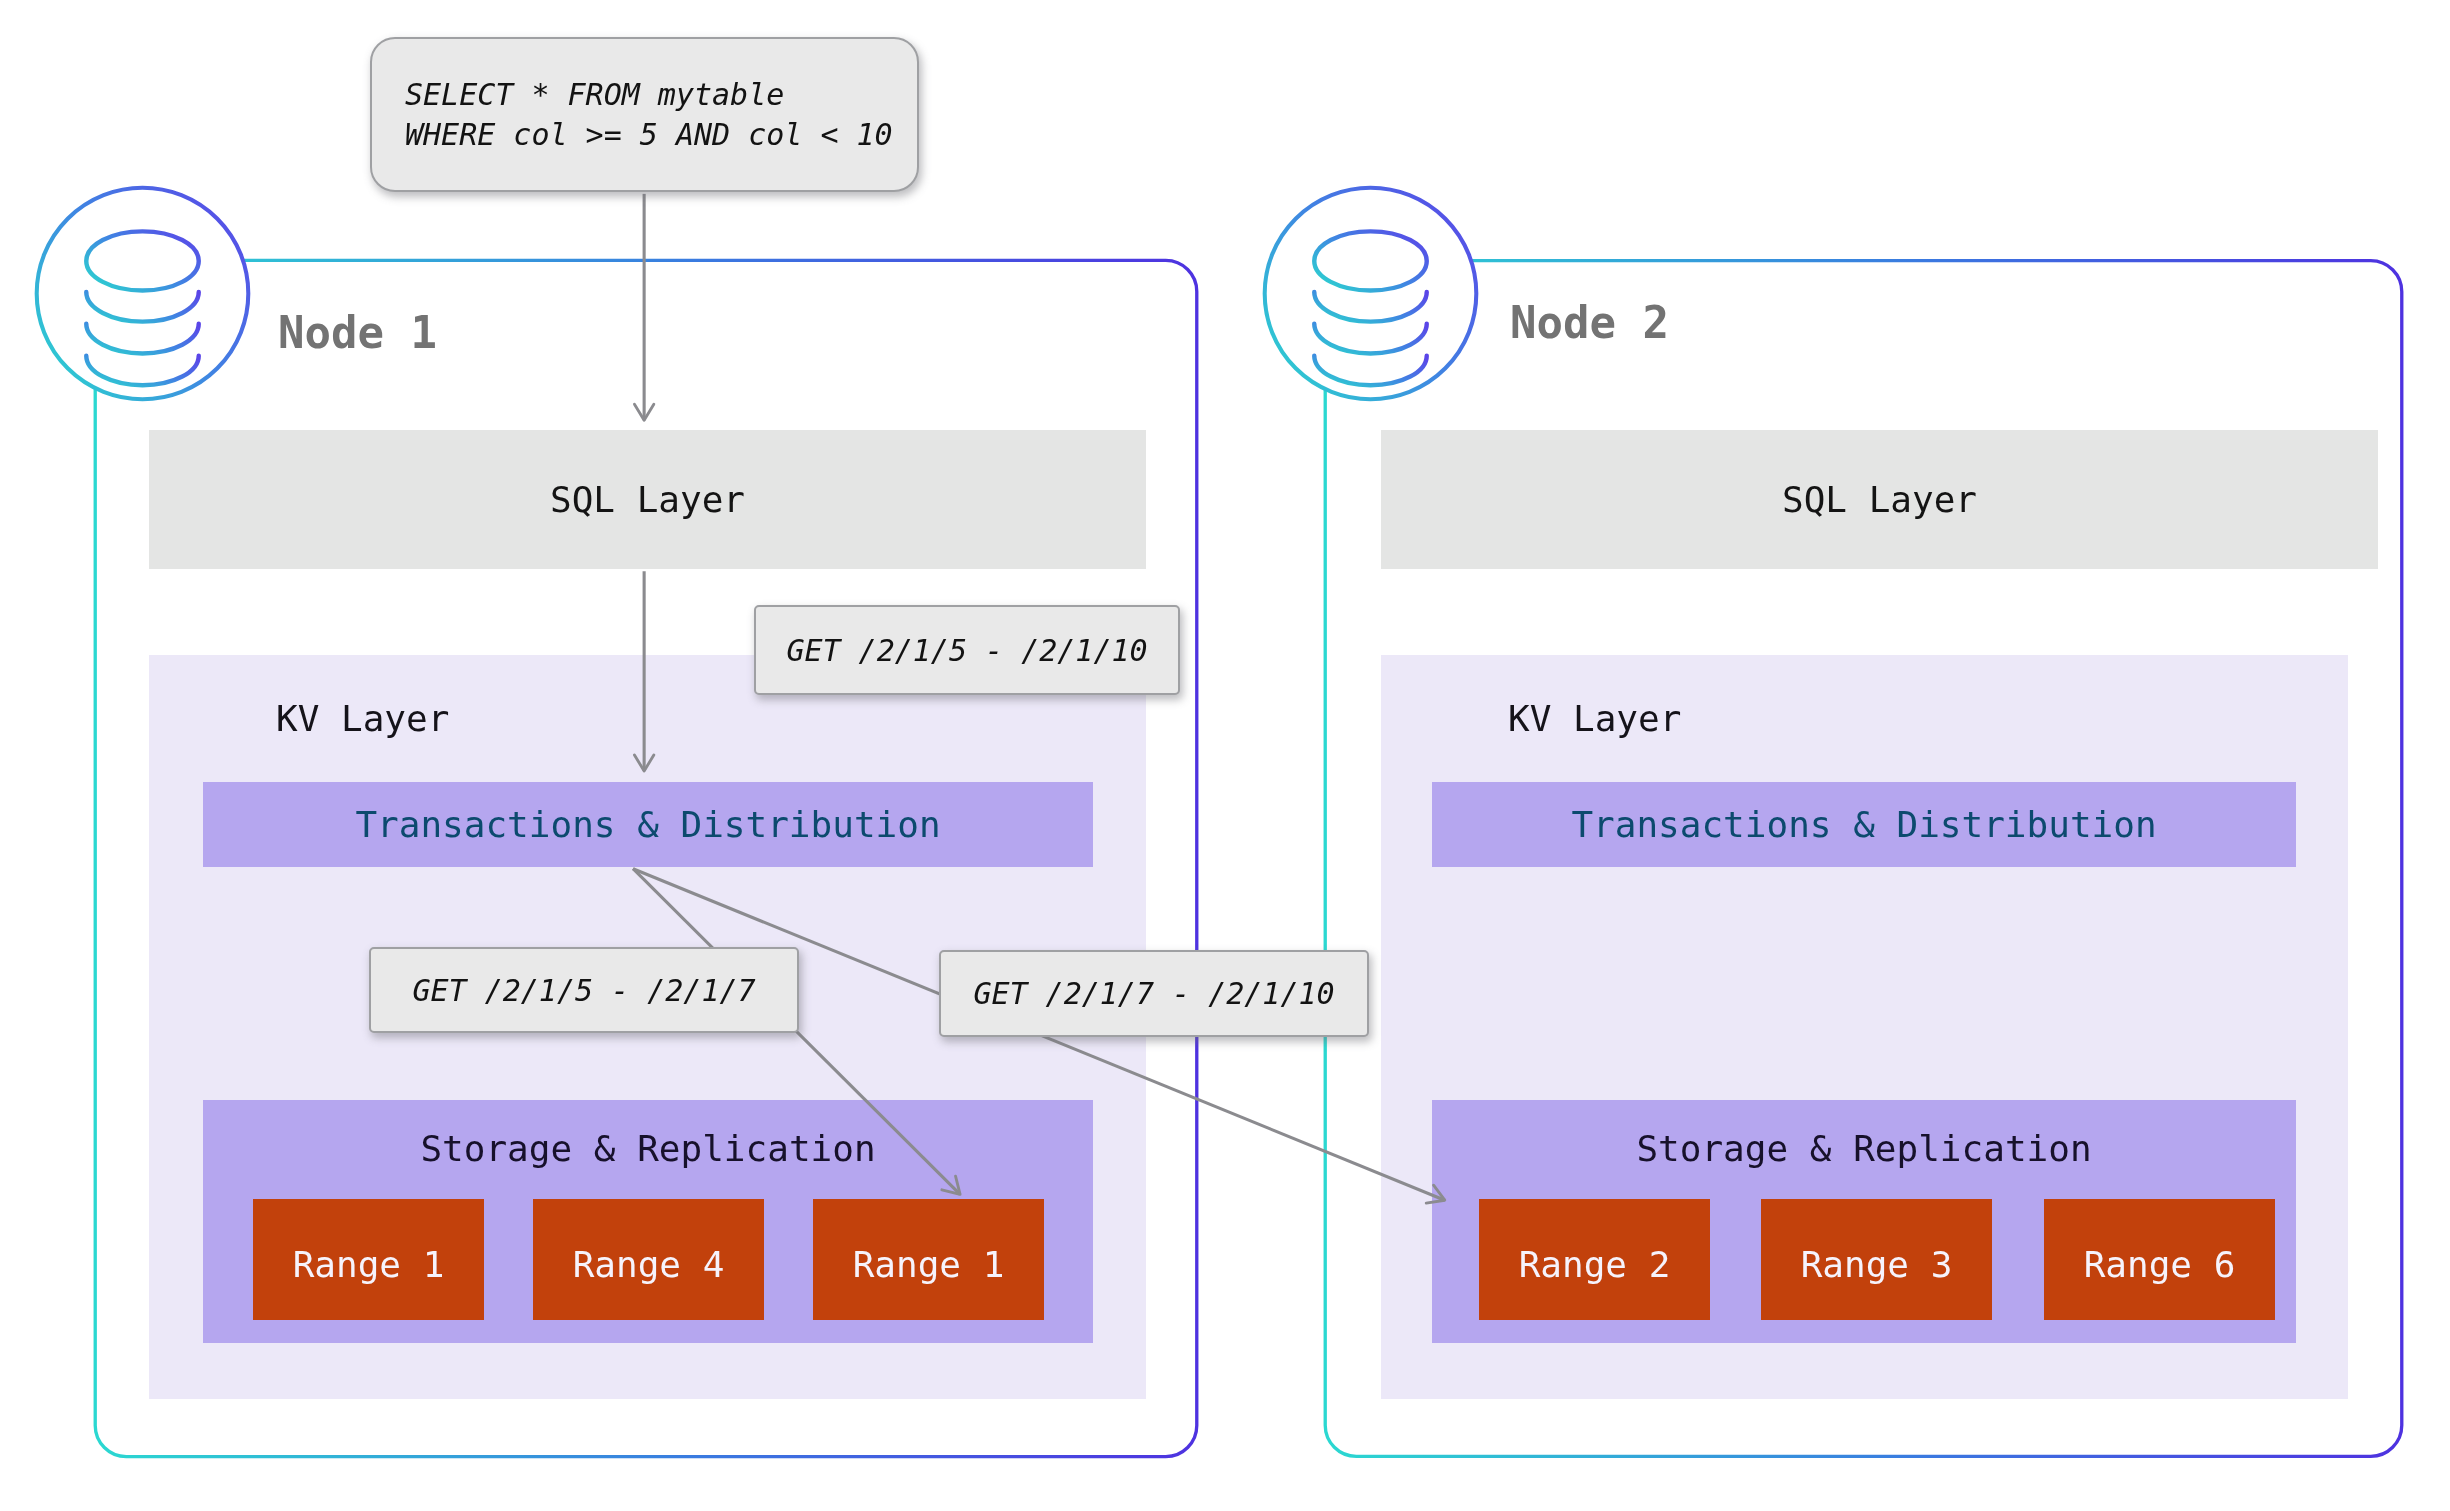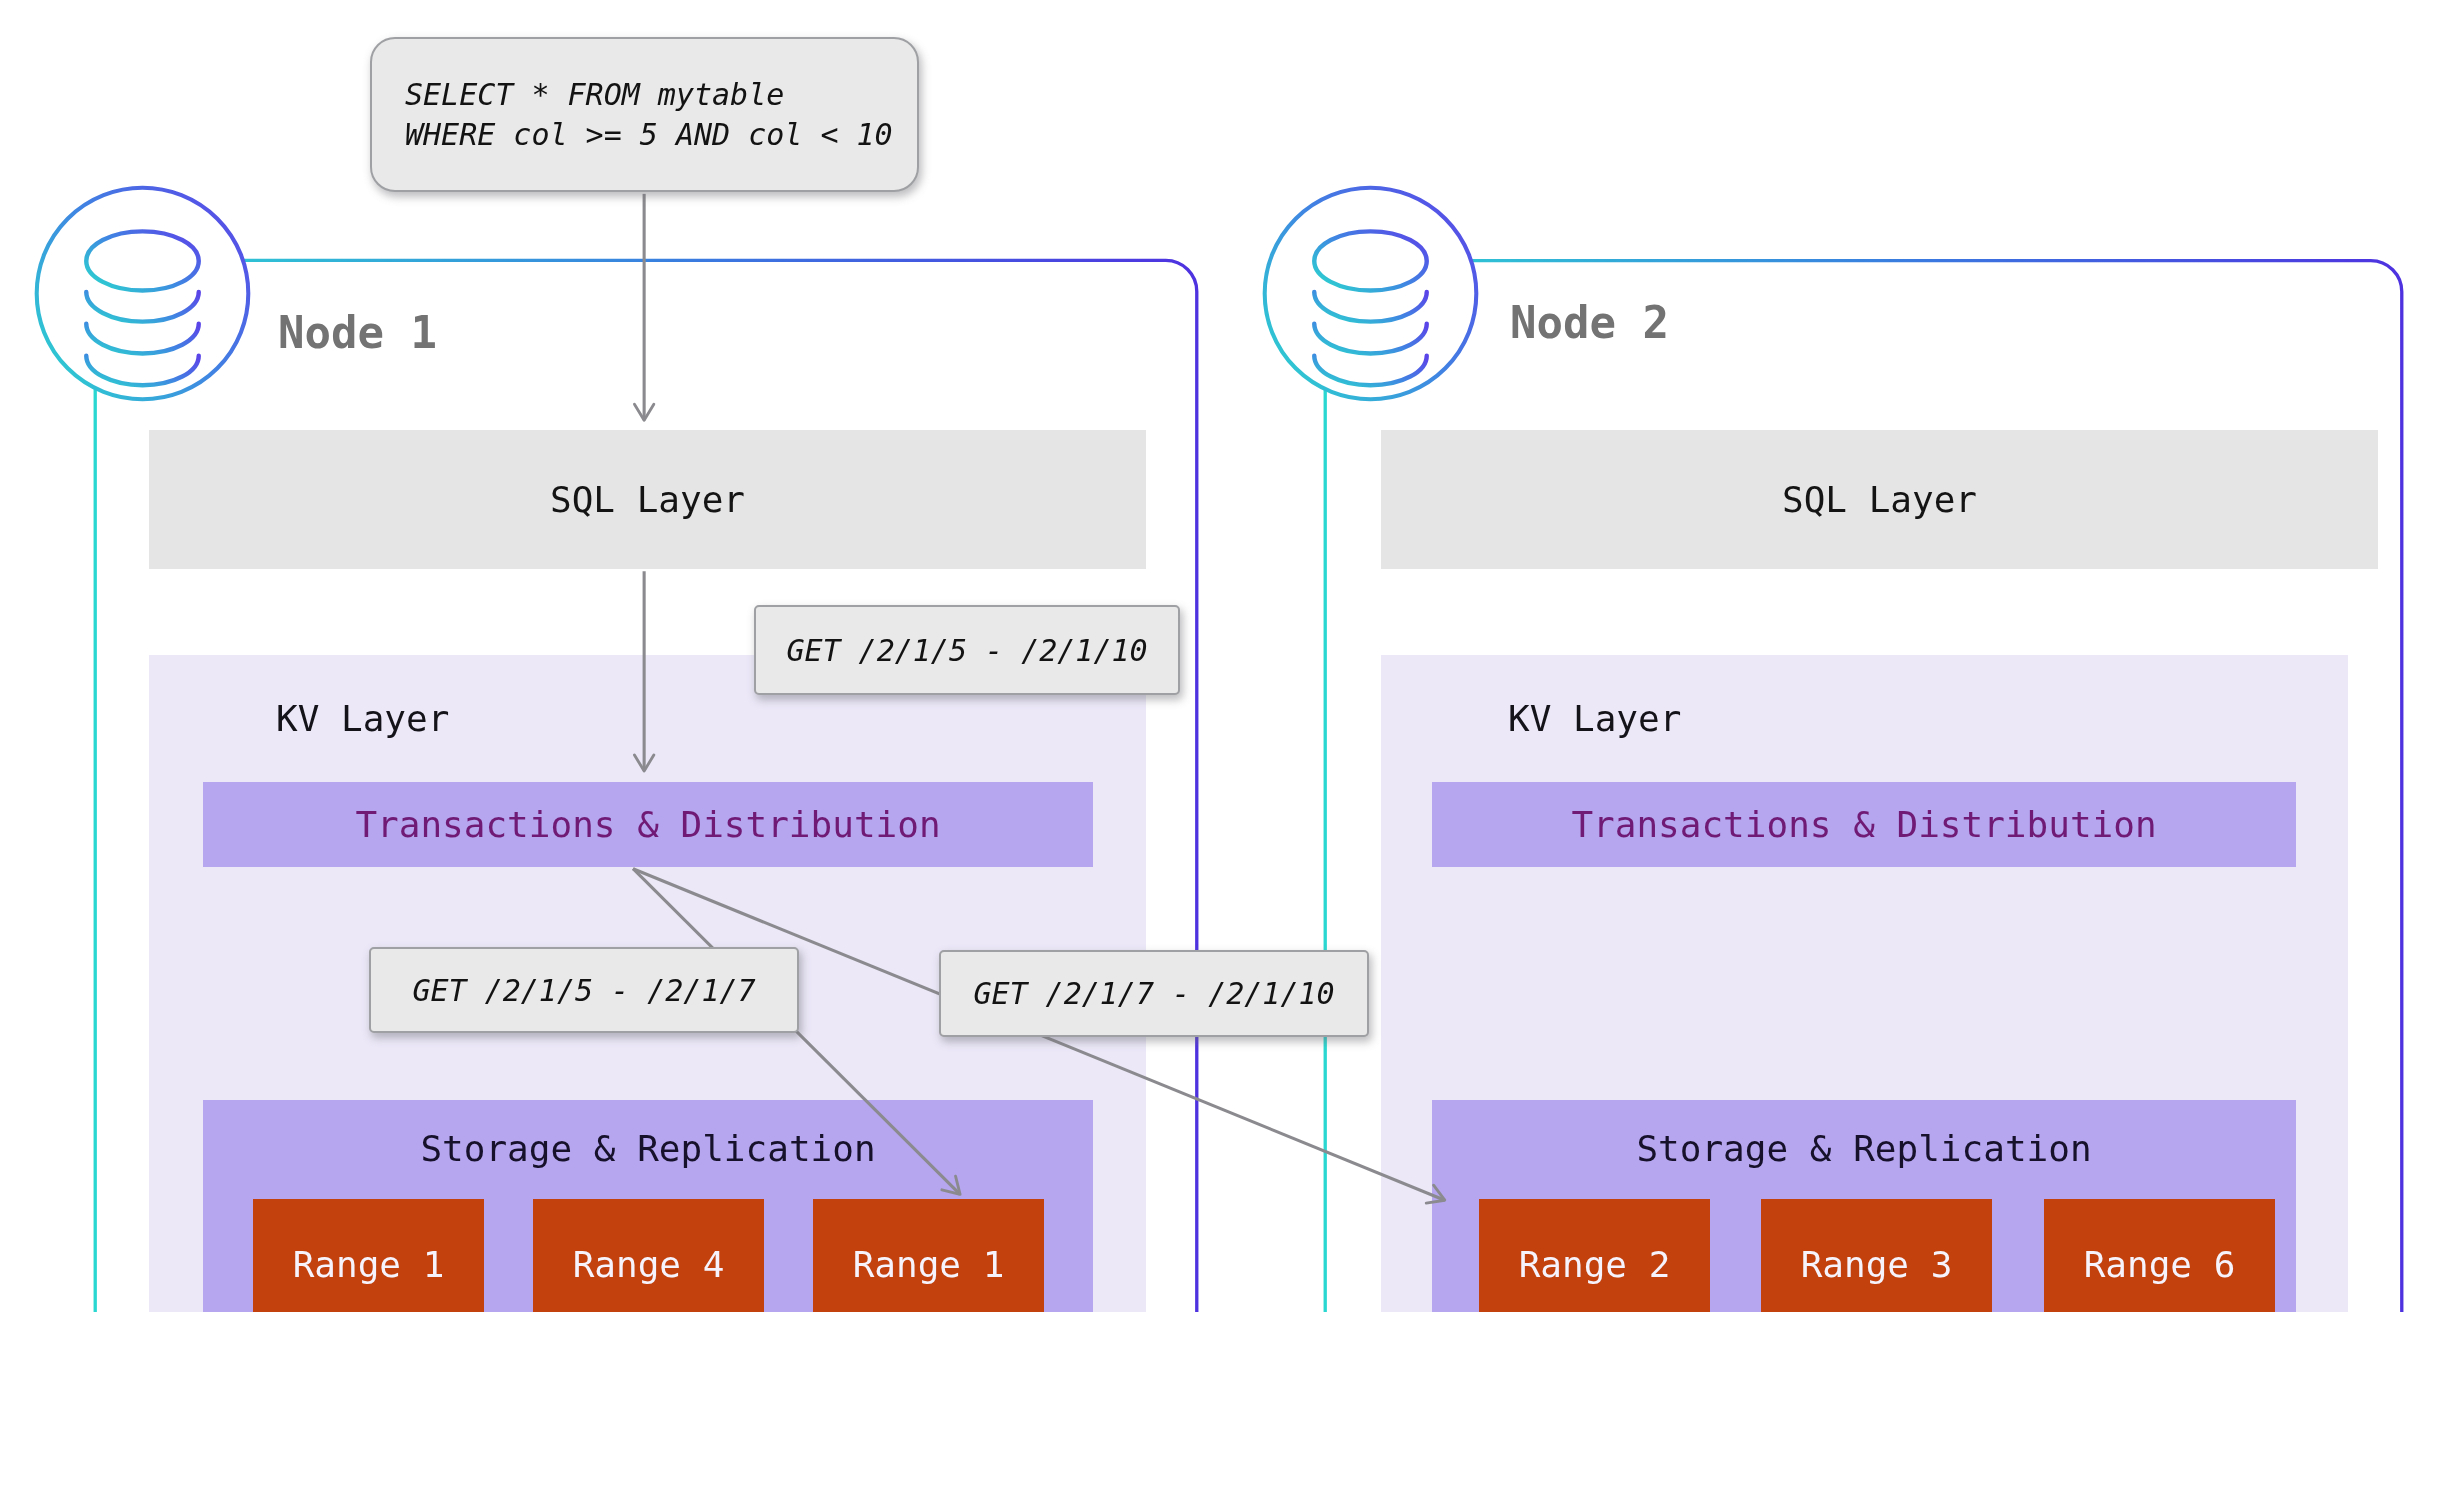--- a/index.html
+++ b/index.html
@@ -1,19 +1,19 @@
 <!DOCTYPE html>
 <html style="font-size:12px"><head>
 <meta charset="utf-8">
 <style>
   html, body { margin: 0; padding: 0; background: #ffffff; }
   .canvas {
     position: relative;
     width: 2450px;
-    height: 1312px;
+    height: 1511px;
     background: #ffffff;
     overflow: hidden;
     font-family: "DejaVu Sans Mono", "Liberation Mono", monospace;
     color: #121212;
   }
 
   
   .node { position: absolute; top: 258px; height: 1201px; z-index: 10; }
   .node-border-svg { position: absolute; left: 0; top: 0; z-index: 0; }
   .node-title {
@@ -46,21 +46,21 @@
     position: absolute;
     top: 41px;
     font-size: 36px; line-height: 1.3; color: #15131a;
     white-space: nowrap;
   }
   .tx-bar {
     position: absolute;
     top: 127px; height: 85px;
     background: #b5a6ef;
     display: flex; align-items: center; justify-content: center;
-    font-size: 36px; color: #701a75;
+    font-size: 36px; color: #0c4a6e;
     white-space: nowrap;
   }
   .storage-box {
     position: absolute;
     top: 445px; height: 243px;
     background: #b5a6ef;
   }
   .storage-label {
     position: absolute;
     top: 28px; left: 0; right: 0;

